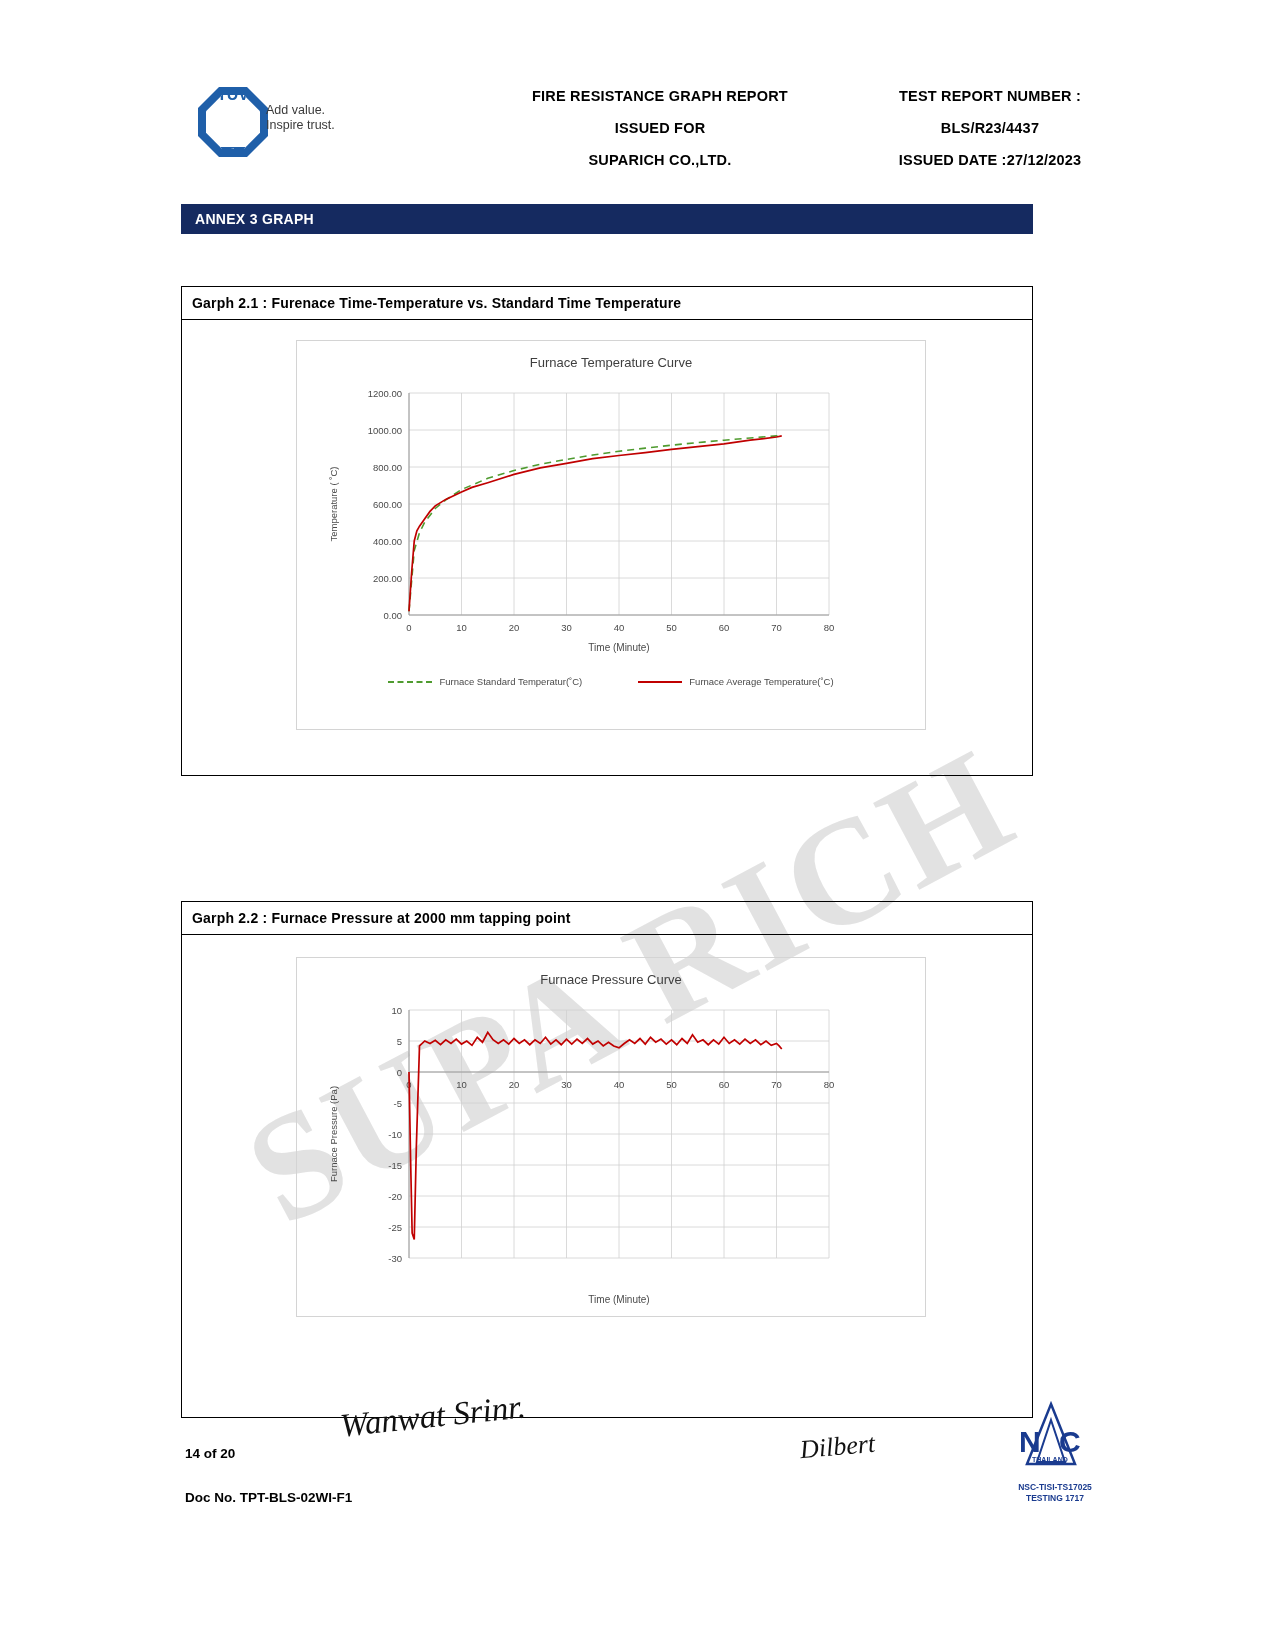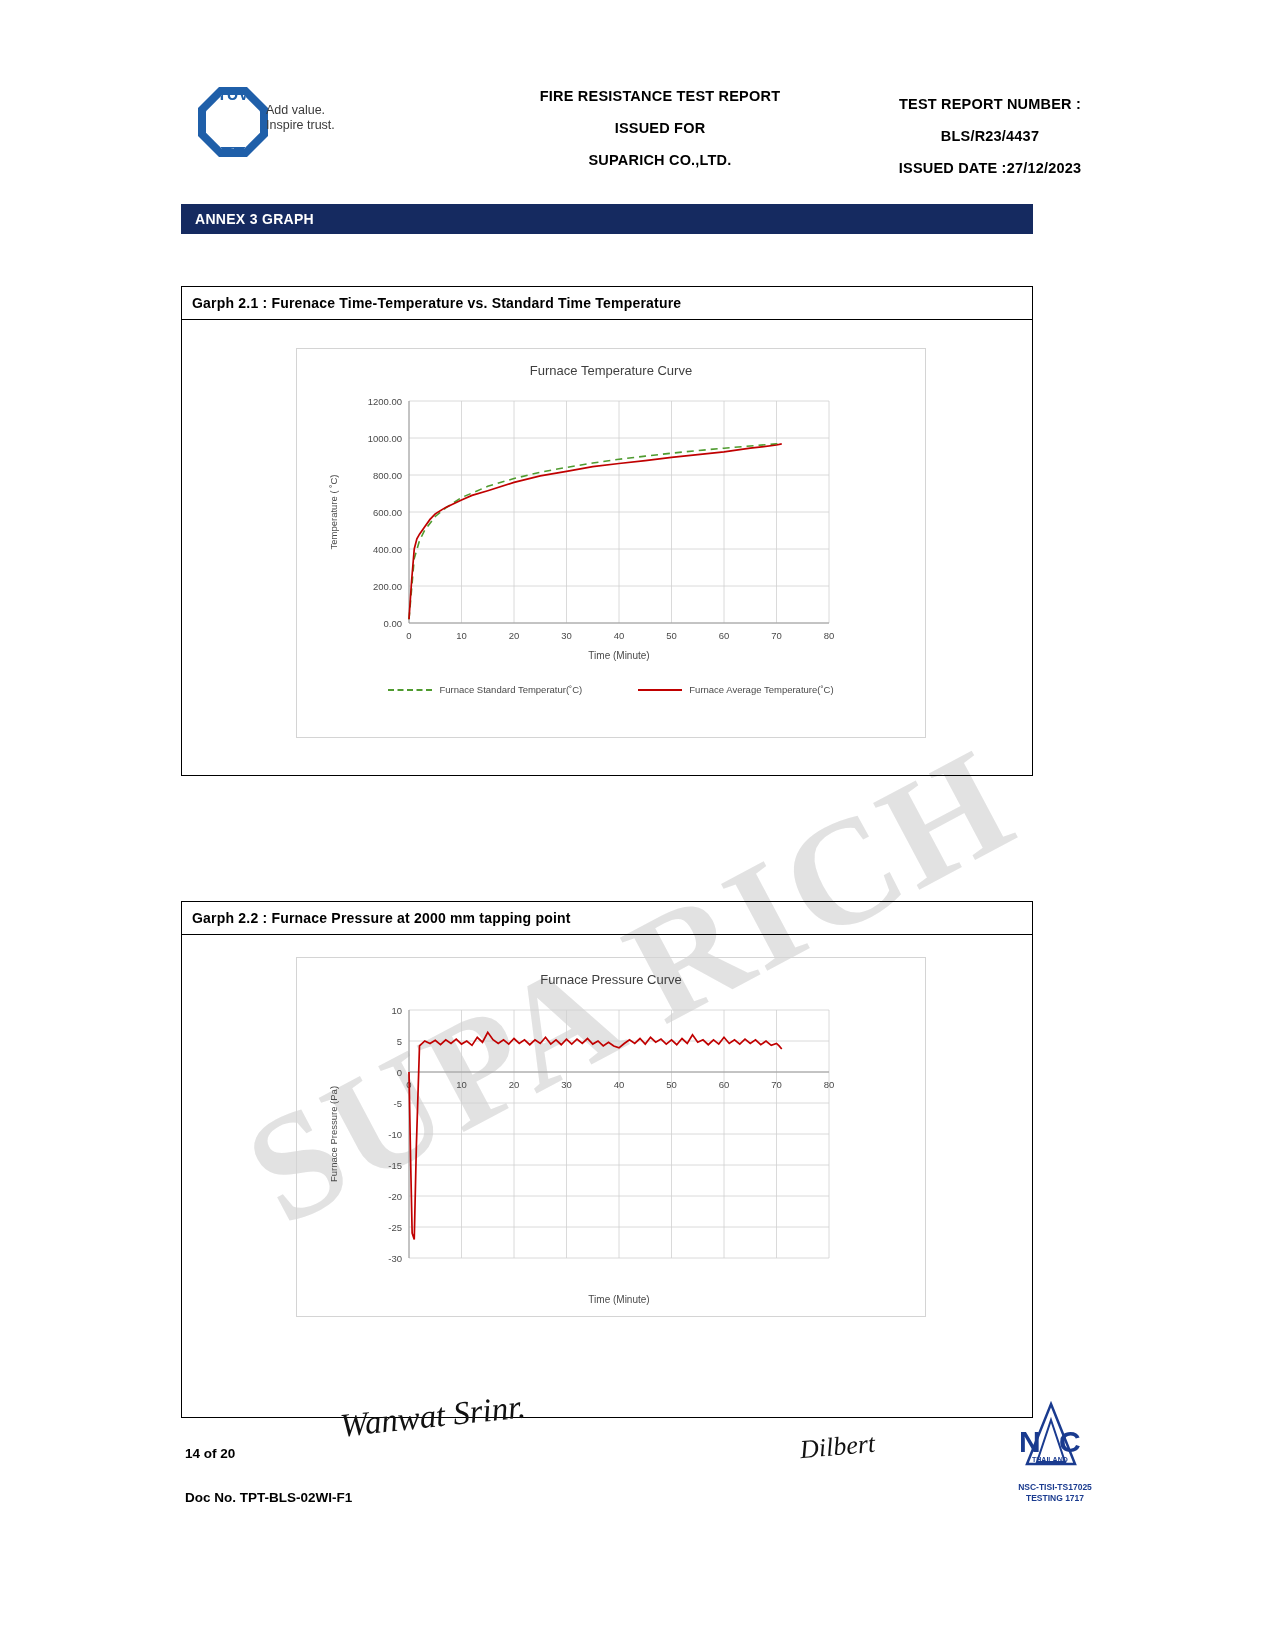--- a/index.html
+++ b/index.html
@@ -114,21 +114,21 @@
   .hdr-center {
     position: absolute;
     left: 290px;
     top: 5px;
     width: 380px;
     text-align: center;
   }
   .hdr-right {
     position: absolute;
     left: 690px;
-    top: 13px;
+    top: 5px;
     width: 240px;
     text-align: center;
   }
   .hdr-line {
     font-weight: bold;
     font-size: 14.5px;
     line-height: 32px;
     letter-spacing: 0.2px;
     white-space: nowrap;
   }
@@ -180,21 +180,21 @@
     height: calc(100% - 33px);
   }
 
   
   .chart-frame {
     position: absolute;
     border: 1px solid #d4d4d4;
     background: transparent;
     box-sizing: border-box;
   }
-  #chart1-frame { left: 114px; top: 20px; width: 630px; height: 390px; margin-top: 8px; }
+  #chart1-frame { left: 114px; top: 20px; width: 630px; height: 390px; }
   #chart2-frame { left: 114px; top: 22px; width: 630px; height: 360px; }
 
   .chart-title {
     position: absolute;
     top: 14px;
     left: 0;
     width: 100%;
     text-align: center;
     font-size: 13px;
     color: #3f3f3f;
@@ -293,21 +293,21 @@
           <div class="tuv-word">TÜV</div>
           <div class="tuv-sub">SÜD</div>
         </div>
       </div>
     </div>
     <div class="tuv-slogan">
       <div>Add value.</div>
       <div>Inspire trust.</div>
     </div>
     <div class="hdr-center">
-      <div class="hdr-line">FIRE RESISTANCE TEST REPORT</div>
+      <div class="hdr-line">FIRE RESISTANCE GRAPH REPORT</div>
       <div class="hdr-line">ISSUED FOR</div>
       <div class="hdr-line">SUPARICH CO.,LTD.</div>
     </div>
     <div class="hdr-right">
       <div class="hdr-line">TEST REPORT NUMBER :</div>
       <div class="hdr-line">BLS/R23/4437</div>
       <div class="hdr-line">ISSUED DATE :27/12/2023</div>
     </div>
   </div>
 

